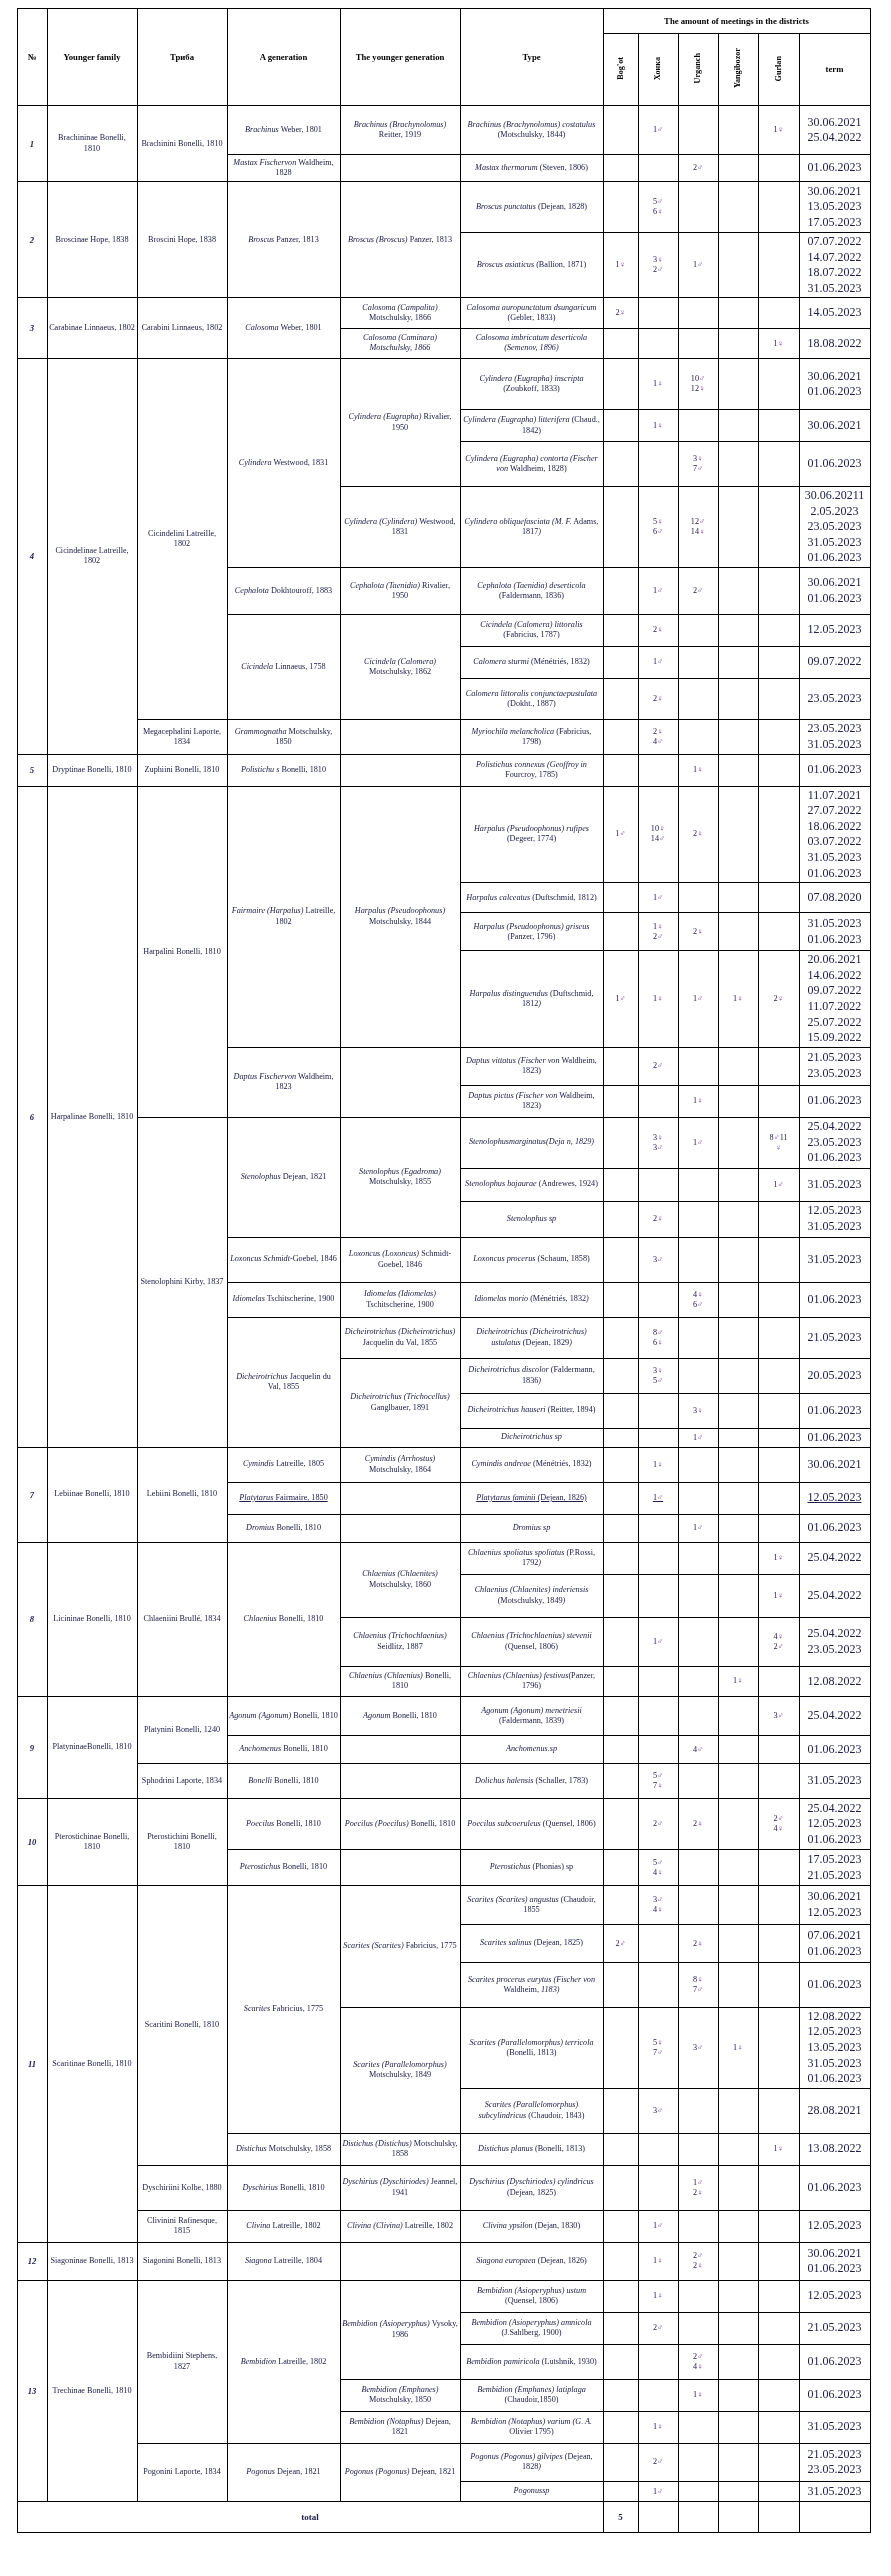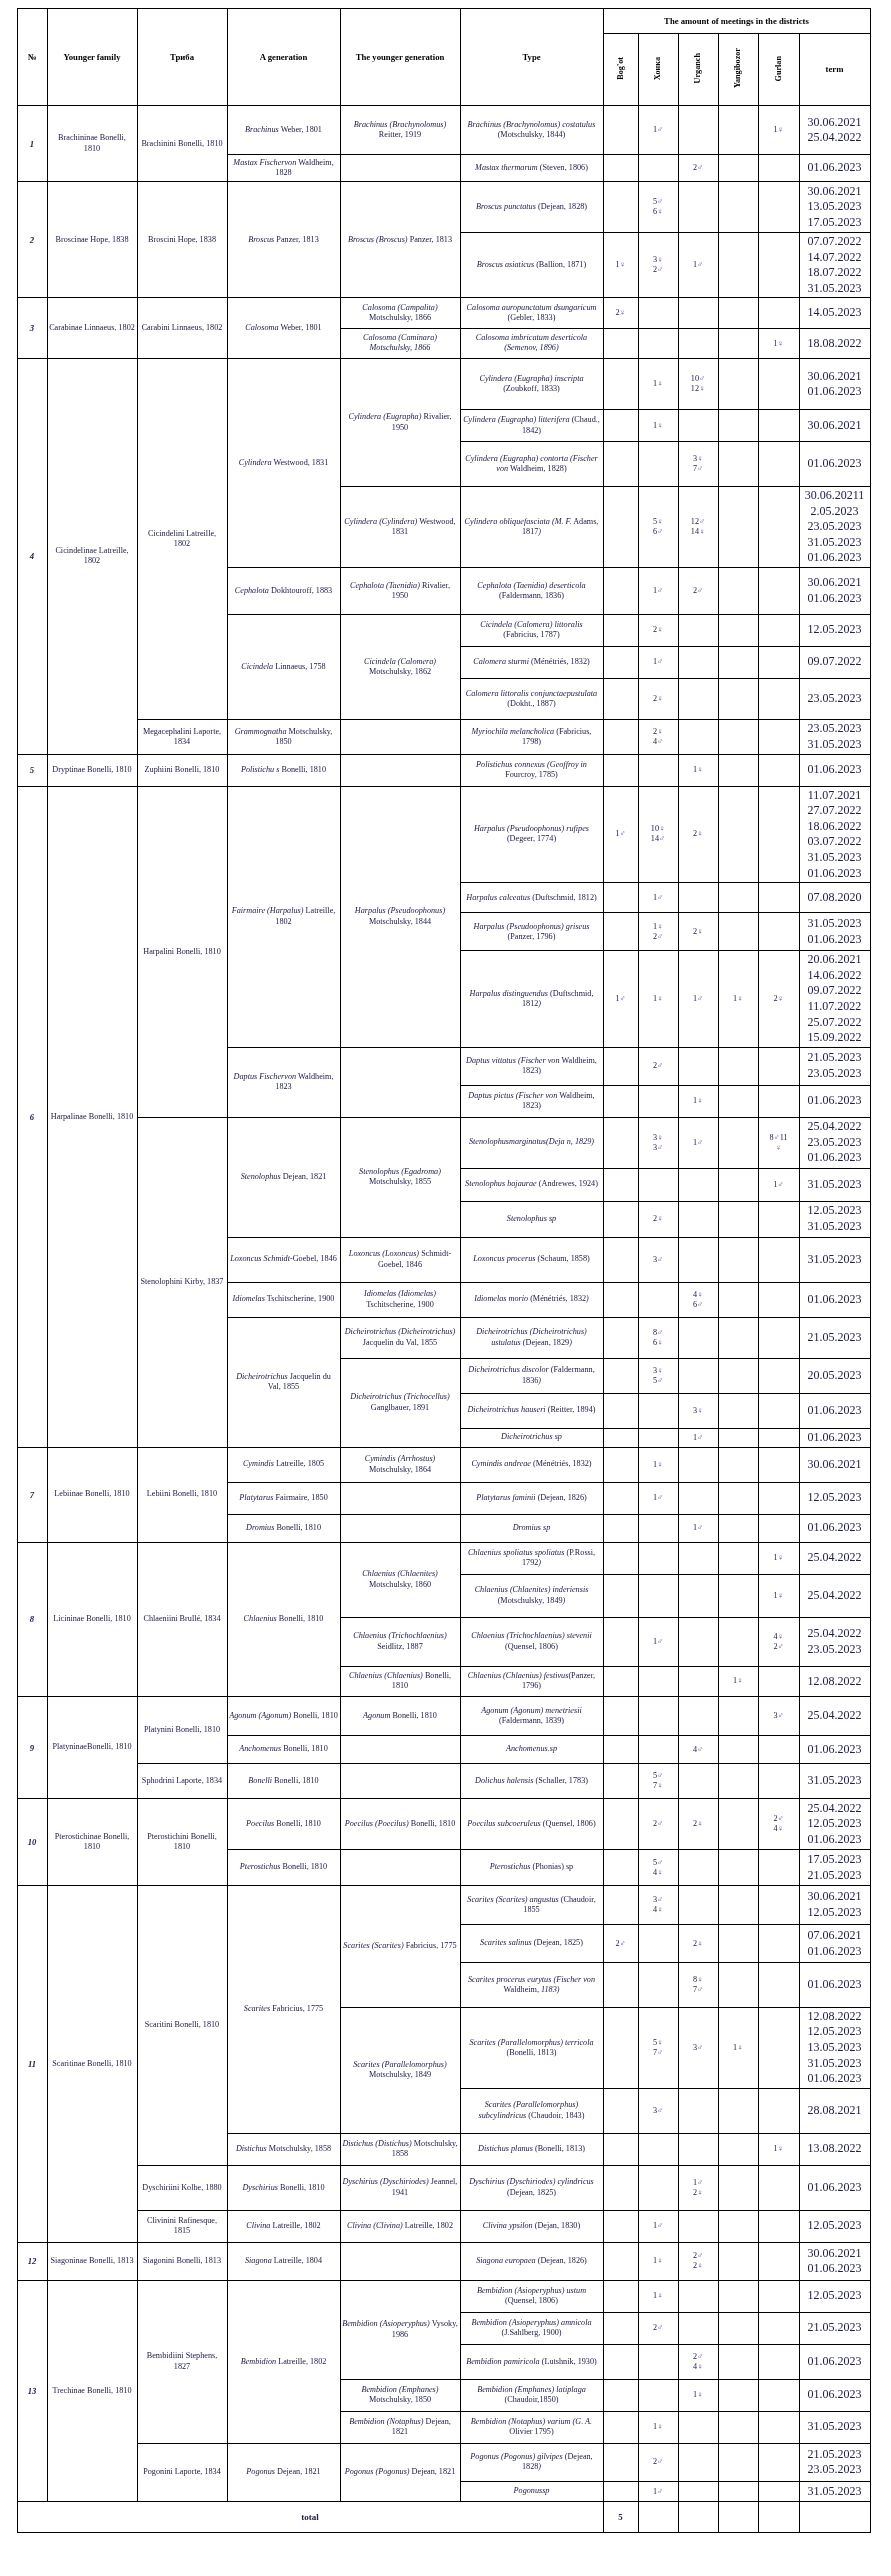--- a/index.html
+++ b/index.html
@@ -396,21 +396,21 @@
         <td class="gen"><i>Cymindis</i> Latreille, 1805</td>
         <td class="you"><i>Cymindis (Arrhostus)</i> Motschulsky, 1864</td>
         <td class="typ"><i>Cymindis andreae</i> (Ménétriés, 1832)</td>
         <td class="cnt"></td>
         <td class="cnt">1<span class="g">♀</span></td>
         <td class="cnt"></td>
         <td class="cnt"></td>
         <td class="cnt"></td>
         <td class="trm">30.06.2021</td>
       </tr>
-      <tr style="height: 32px;">
+      <tr style="height: 32px; text-decoration: underline;">
         <td class="gen"><i>Platytarus</i> Fairmaire, 1850</td>
         <td class="you"></td>
         <td class="typ"><i>Platytarus faminii</i> (Dejean, 1826)</td>
         <td class="cnt"></td>
         <td class="cnt">1<span class="g">♂</span></td>
         <td class="cnt"></td>
         <td class="cnt"></td>
         <td class="cnt"></td>
         <td class="trm">12.05.2023</td>
       </tr>
@@ -464,21 +464,21 @@
         <td class="cnt"></td>
         <td class="cnt"></td>
         <td class="cnt"></td>
         <td class="cnt">1<span class="g">♀</span></td>
         <td class="cnt"></td>
         <td class="trm">12.08.2022</td>
       </tr>
       <tr style="height: 39px;">
         <td class="no" rowspan="3">9</td>
         <td class="fam" rowspan="3">PlatyninaeBonelli, 1810</td>
-        <td class="tri" rowspan="2">Platynini Bonelli, 1810</td>
+        <td class="tri" rowspan="2">Platynini Bonelli, 1240</td>
         <td class="gen"><i>Agonum (Agonum)</i> Bonelli, 1810</td>
         <td class="you"><i>Agonum</i> Bonelli, 1810</td>
         <td class="typ"><i>Agonum (Agonum) menetriesii</i> (Faldermann, 1839)</td>
         <td class="cnt"></td>
         <td class="cnt"></td>
         <td class="cnt"></td>
         <td class="cnt"></td>
         <td class="cnt">3<span class="g">♂</span></td>
         <td class="trm">25.04.2022</td>
       </tr>

